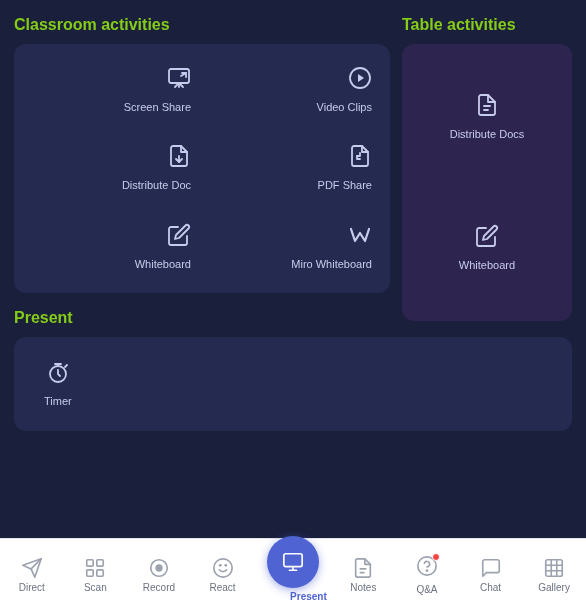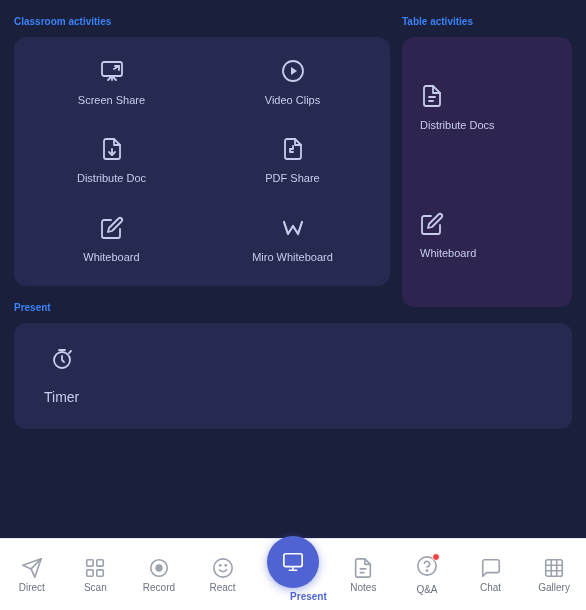--- a/index.html
+++ b/index.html
@@ -21,23 +21,23 @@
       overflow-y: auto;
     }
 
     .sections-row {
       display: flex;
       gap: 12px;
       margin-bottom: 16px;
     }
 
     .section-title {
-      font-size: 10px;
+      font-size: 16px;
       font-weight: 600;
-      color: #3b82f6;
+      color: #84cc16;
       margin-bottom: 10px;
     }
 
     .classroom-section {
       flex: 1;
     }
 
     .table-section {
       width: 170px;
     }
@@ -47,21 +47,21 @@
       border-radius: 12px;
       padding: 10px;
       display: grid;
       grid-template-columns: 1fr 1fr;
       gap: 6px;
     }
 
     .activity-item {
       display: flex;
       flex-direction: column;
-      align-items: center;
+      align-items: flex-end;
       justify-content: center;
       padding: 12px 8px;
       border-radius: 8px;
       cursor: pointer;
       gap: 6px;
       transition: background 0.15s;
     }
 
     .activity-item .icon-wrap {
       font-size: 22px;
@@ -81,21 +81,21 @@
       padding: 10px;
       display: flex;
       flex-direction: column;
       gap: 6px;
       height: 100%;
     }
 
     .table-item {
       display: flex;
       flex-direction: column;
-      align-items: flex-start;
+      align-items: center;
       justify-content: center;
       padding: 14px 8px;
       border-radius: 8px;
       cursor: pointer;
       gap: 6px;
       flex: 1;
       transition: background 0.15s;
     }
 
     .table-item .icon-wrap {
@@ -133,24 +133,23 @@
       gap: 6px;
       transition: background 0.15s;
     }
 
     .widget-item .icon-wrap {
       font-size: 22px;
       line-height: 1;
     }
 
     .widget-item .label {
-      font-size: 14px;
+      font-size: 11px;
       color: #c8ccec;
       text-align: left;
-      margin-top: 8px;
     }
 
     
     .bottom-nav {
       height: 72px;
       background: #ffffff;
       display: flex;
       align-items: center;
       justify-content: space-around;
       border-top: 1px solid #e5e7eb;

